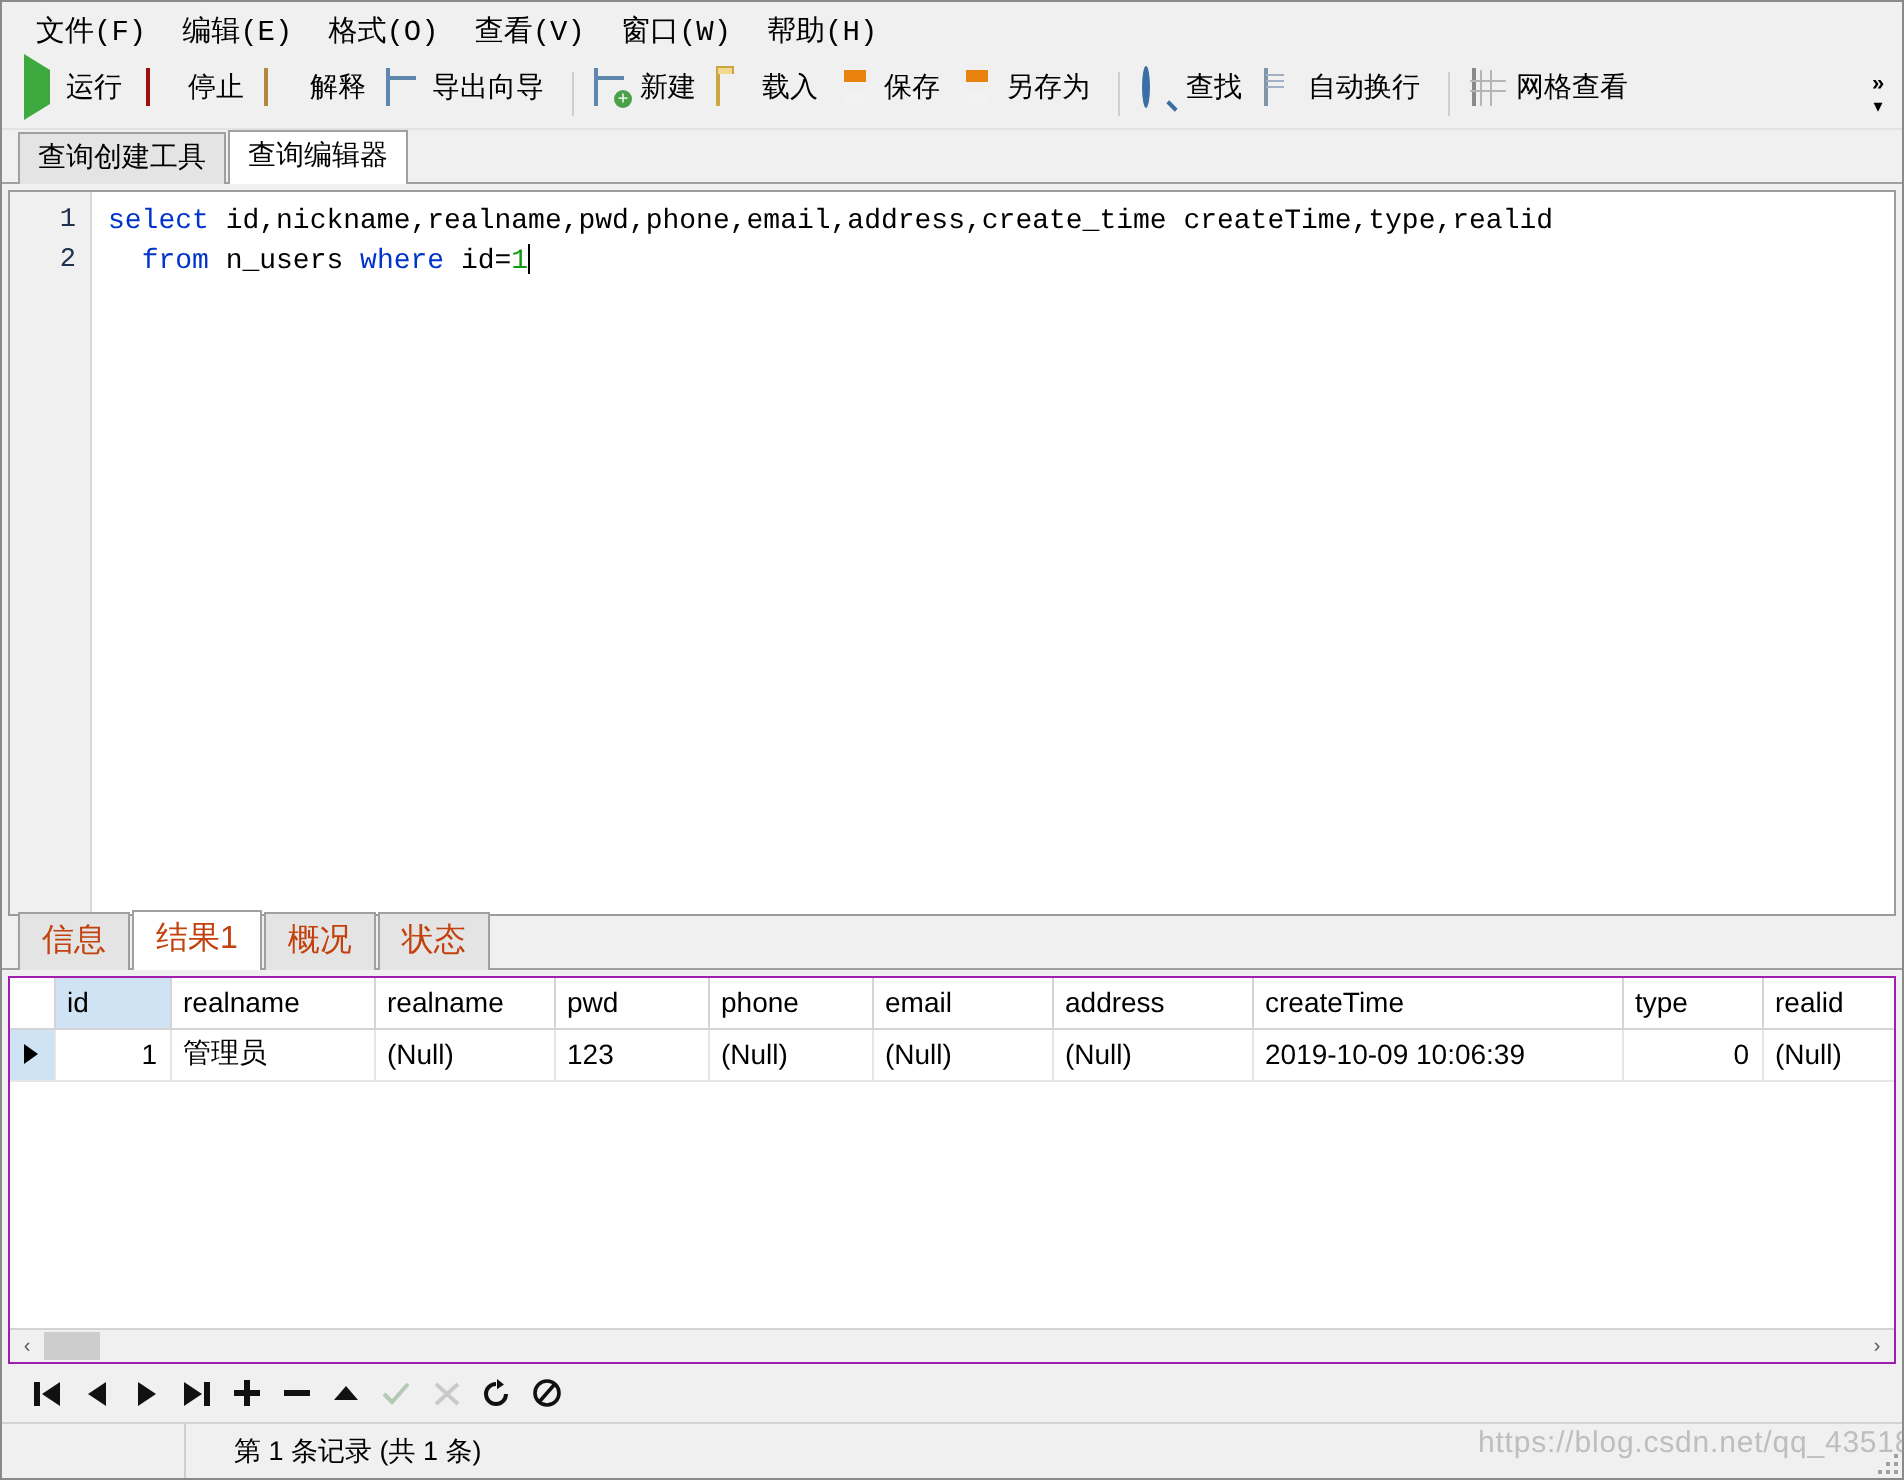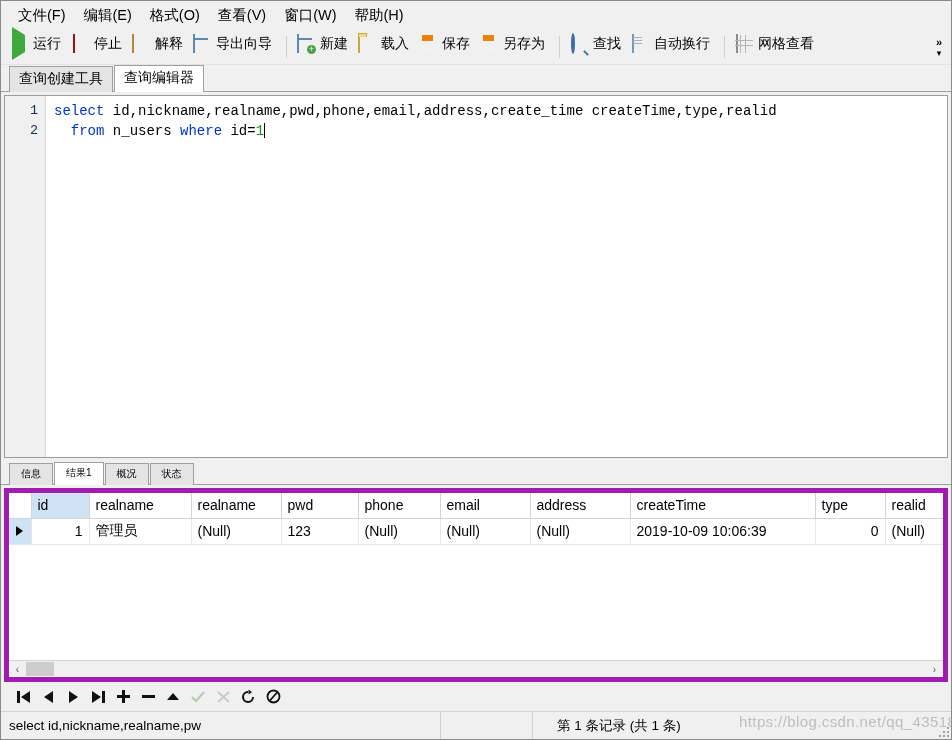--- a/index.html
+++ b/index.html
@@ -66,20 +66,21 @@
   .menubar {
     height: 29px; flex: 0 0 29px;
     background: #f0f0f0;
     display: flex; align-items: center;
     padding-left: 8px;
   }
   .menu-item {
     font-size: 14.5px; color: #000;
     padding: 4px 9px 4px 9px;
     white-space: nowrap;
+    font-family: Liberation Mono, monospace;
   }
 
   
   .toolbar {
     height: 35px; flex: 0 0 35px;
     background: #f0f0f0;
     display: flex; align-items: center;
     padding-left: 6px;
     border-bottom: 1px solid #e3e3e3;
     position: relative;
@@ -192,33 +193,33 @@
     display: flex; flex-direction: column;
   }
   .restabs {
     height: 27px; flex: 0 0 27px;
     display: flex; align-items: flex-end;
     padding-left: 8px;
     border-bottom: 1px solid #a0a0a0;
     background: #f0f0f0;
   }
   .restab {
-    font-size: 10px; color: #000000;
+    font-size: 16px; color: #c2410c;
     padding: 3px 11px 4px 11px;
     border: 1px solid #a0a0a0; border-bottom: none;
     background: #e4e4e4;
     margin-right: 1px; position: relative; top: 1px;
     white-space: nowrap;
   }
   .restab.active { background: #ffffff; padding-bottom: 5px; z-index: 2; }
 
   .grid-area {
     height: 194px; flex: 0 0 194px;
     margin: 3px 3px 0 3px;
-    border: 5px solid #a21caf;
+    border: 1px solid #a21caf;
     background: #ffffff;
     display: flex; flex-direction: column;
     overflow: hidden;
   }
   .grid-scroll { flex: 1 1 auto; overflow: hidden; position: relative; }
   table.grid {
     border-collapse: collapse;
     width: 100%;
     font-size: 14px;
     table-layout: fixed;
@@ -539,21 +540,20 @@
       <div class="navbtn">
         <svg width="15" height="15" viewBox="0 0 15 15">
           <circle cx="7.5" cy="7.5" r="6" stroke="#111" stroke-width="1.8" fill="none"></circle>
           <path d="M4 11.5 L11 3.5" stroke="#111" stroke-width="1.8"></path>
         </svg>
       </div>
     </div>
   </div>
 
   <div class="statusbar">
-    <div class="sb-cell sb-sql">select id,nickname,realname,pw</div>
     <div class="sb-cell sb-gap"></div>
     <div class="sb-cell sb-rec">第 1 条记录 (共 1 条)</div>
     <div class="sb-grip">
       <i style="right:0;bottom:0"></i>
         <i style="right:4px;bottom:0"></i>
         <i style="right:8px;bottom:0"></i>
       <i style="right:0;bottom:4px"></i>
         <i style="right:4px;bottom:4px"></i>
       <i style="right:0;bottom:8px"></i>
     </div>

